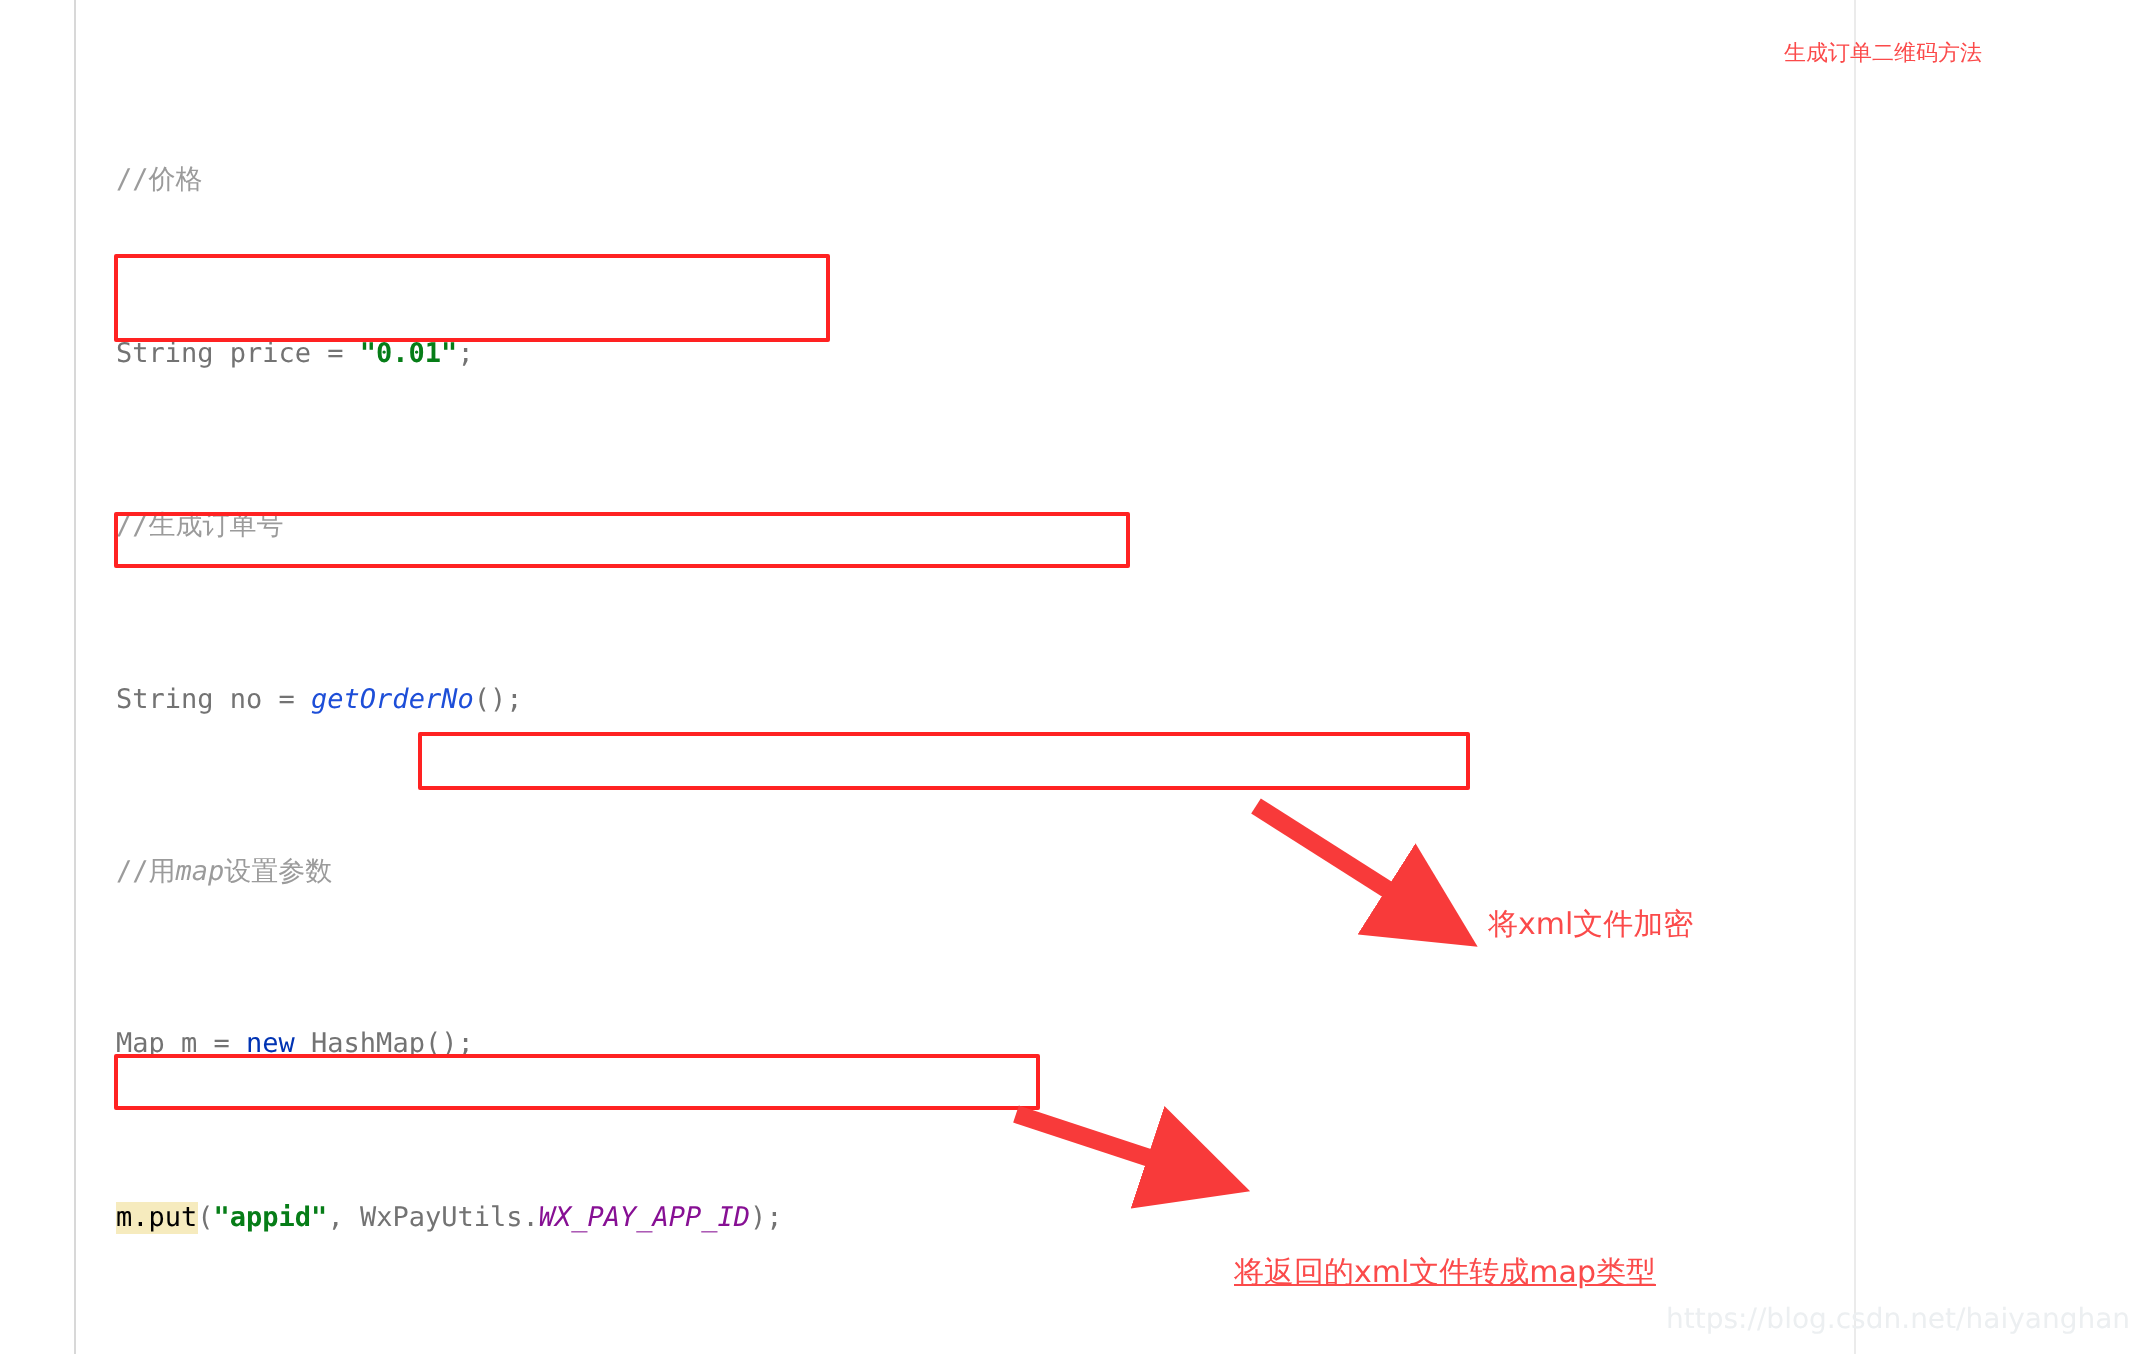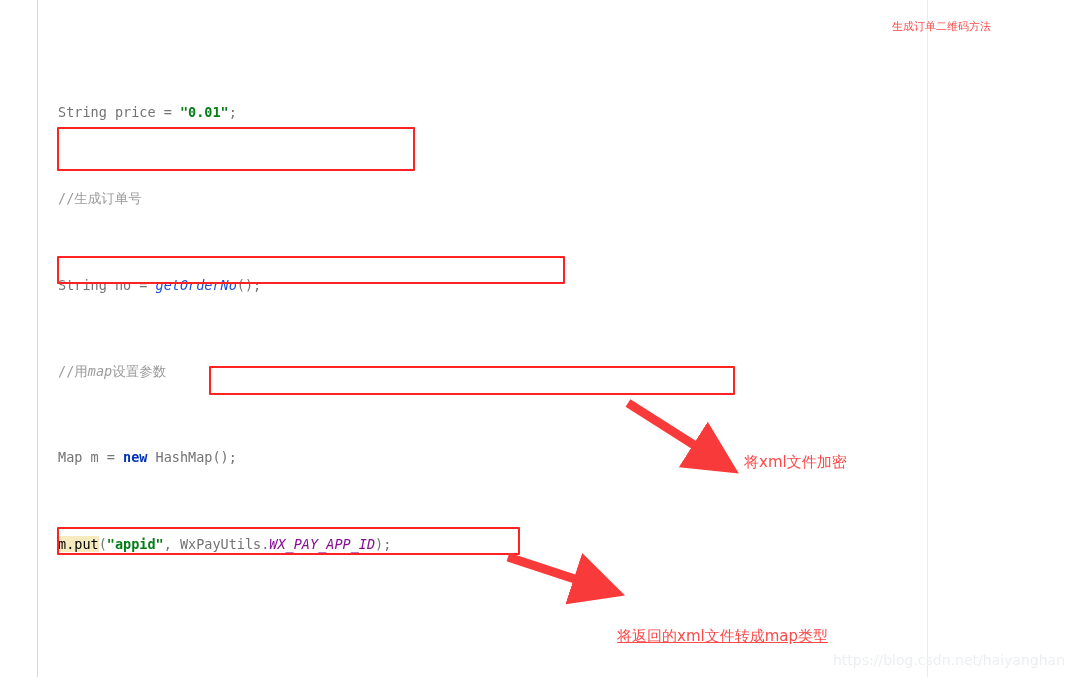--- a/index.html
+++ b/index.html
@@ -30,21 +30,21 @@
     font-size:13.5px;
     line-height:21.6px;
     color:#000000;
     white-space:pre;
   }
   .ln{height:21.6px;white-space:pre;}
 
   
   .cm   {color:#9b9b9b;}              
   .cmi  {color:#9b9b9b;font-style:italic;}
-  .kw   {color:#0033b3;font-weight:bold;}
+  .kw   {color:#0033b3;font-weight:normal;}
   .str  {color:#067d17;font-weight:bold;}
   .fn   {color:#1d4ed8;font-style:italic;}
   .stat {color:#871094;font-style:italic;}
   .pl   {color:#737373;}
   .hl   {background:#f6ebbe;}
 
   
   .rbox{
     position:absolute;border:2px solid #f22;border-radius:1px;
     pointer-events:none;
@@ -66,20 +66,21 @@
 <body>
 
 <div id="stage">
 
   <div class="gutter-rule"></div>
   <div class="page-rule"></div>
 
   <div class="code">
 
 
+    <div class="ln"><span class="cm">//价格</span></div>
 
     <div class="ln"><span class="pl">String price = </span><span class="str">"0.01"</span><span class="pl">;</span></div>
 
     <div class="ln"><span class="cm">//生成订单号</span></div>
 
     <div class="ln"><span class="pl">String no = </span><span class="fn">getOrderNo</span><span class="pl">();</span></div>
 
     <div class="ln"><span class="cm">//用</span><span class="cmi">map</span><span class="cm">设置参数</span></div>
 
     <div class="ln"><span class="pl">Map m = </span><span class="kw">new</span><span class="pl"> HashMap();</span></div>

